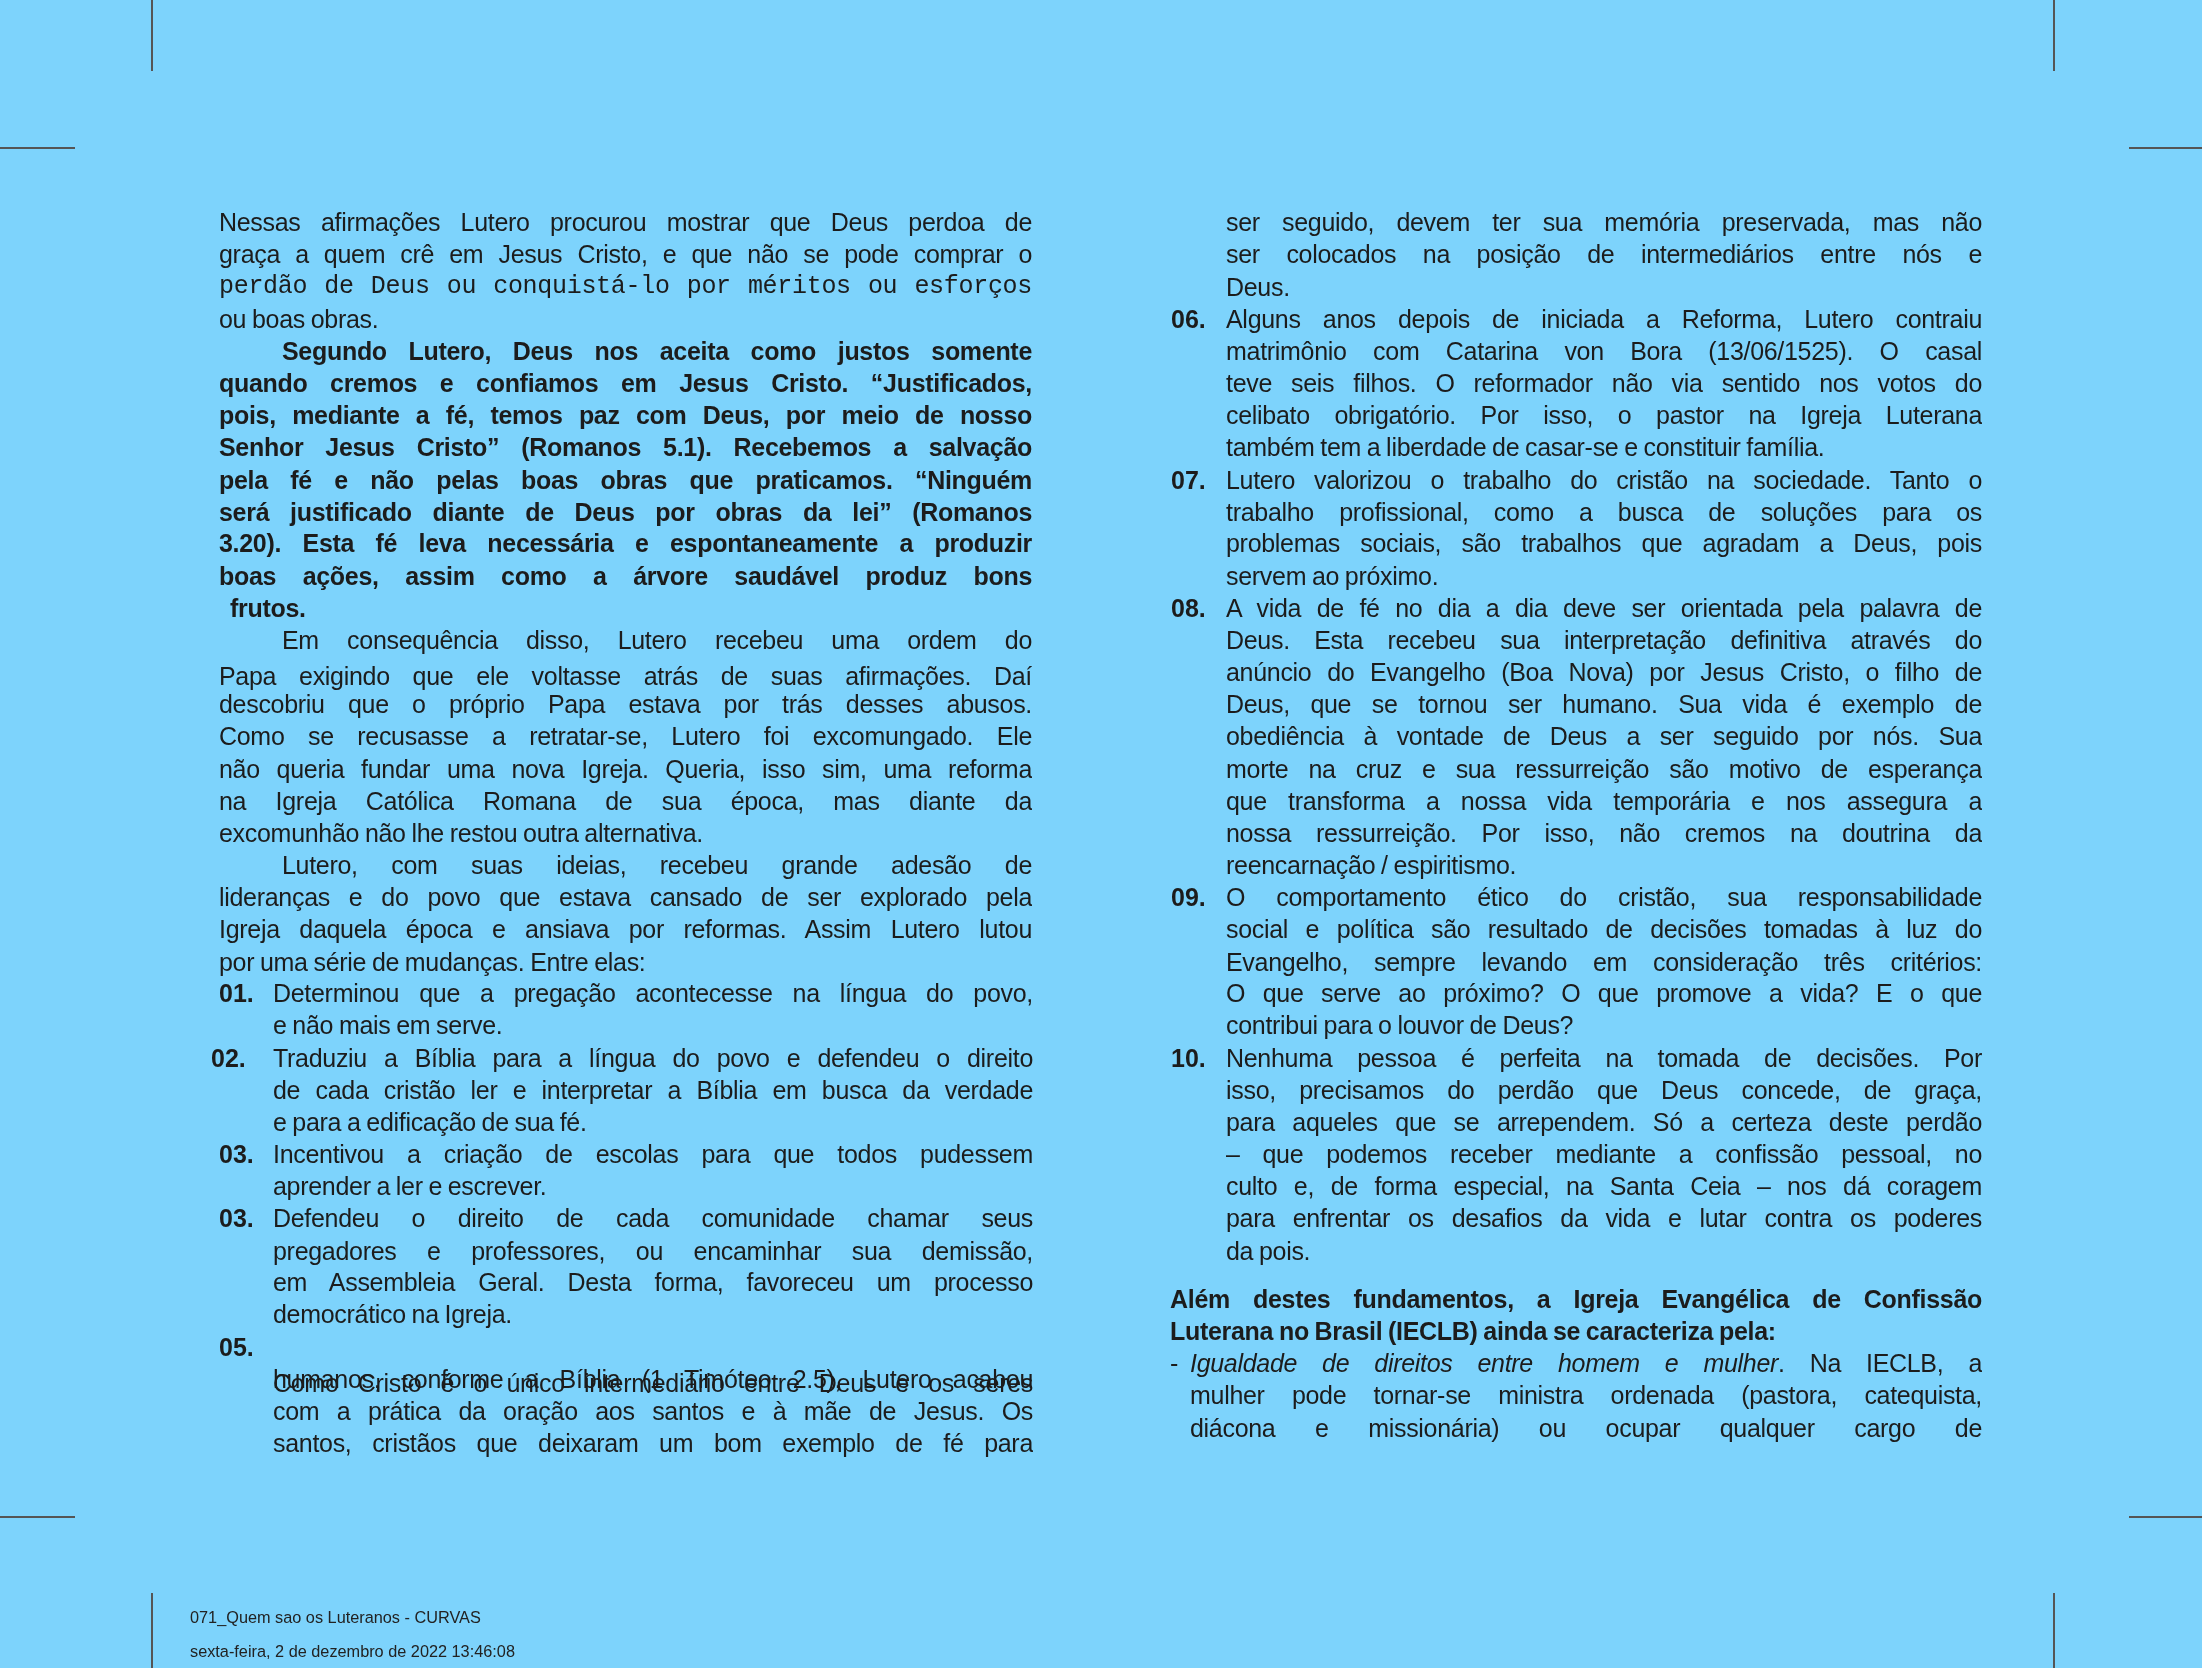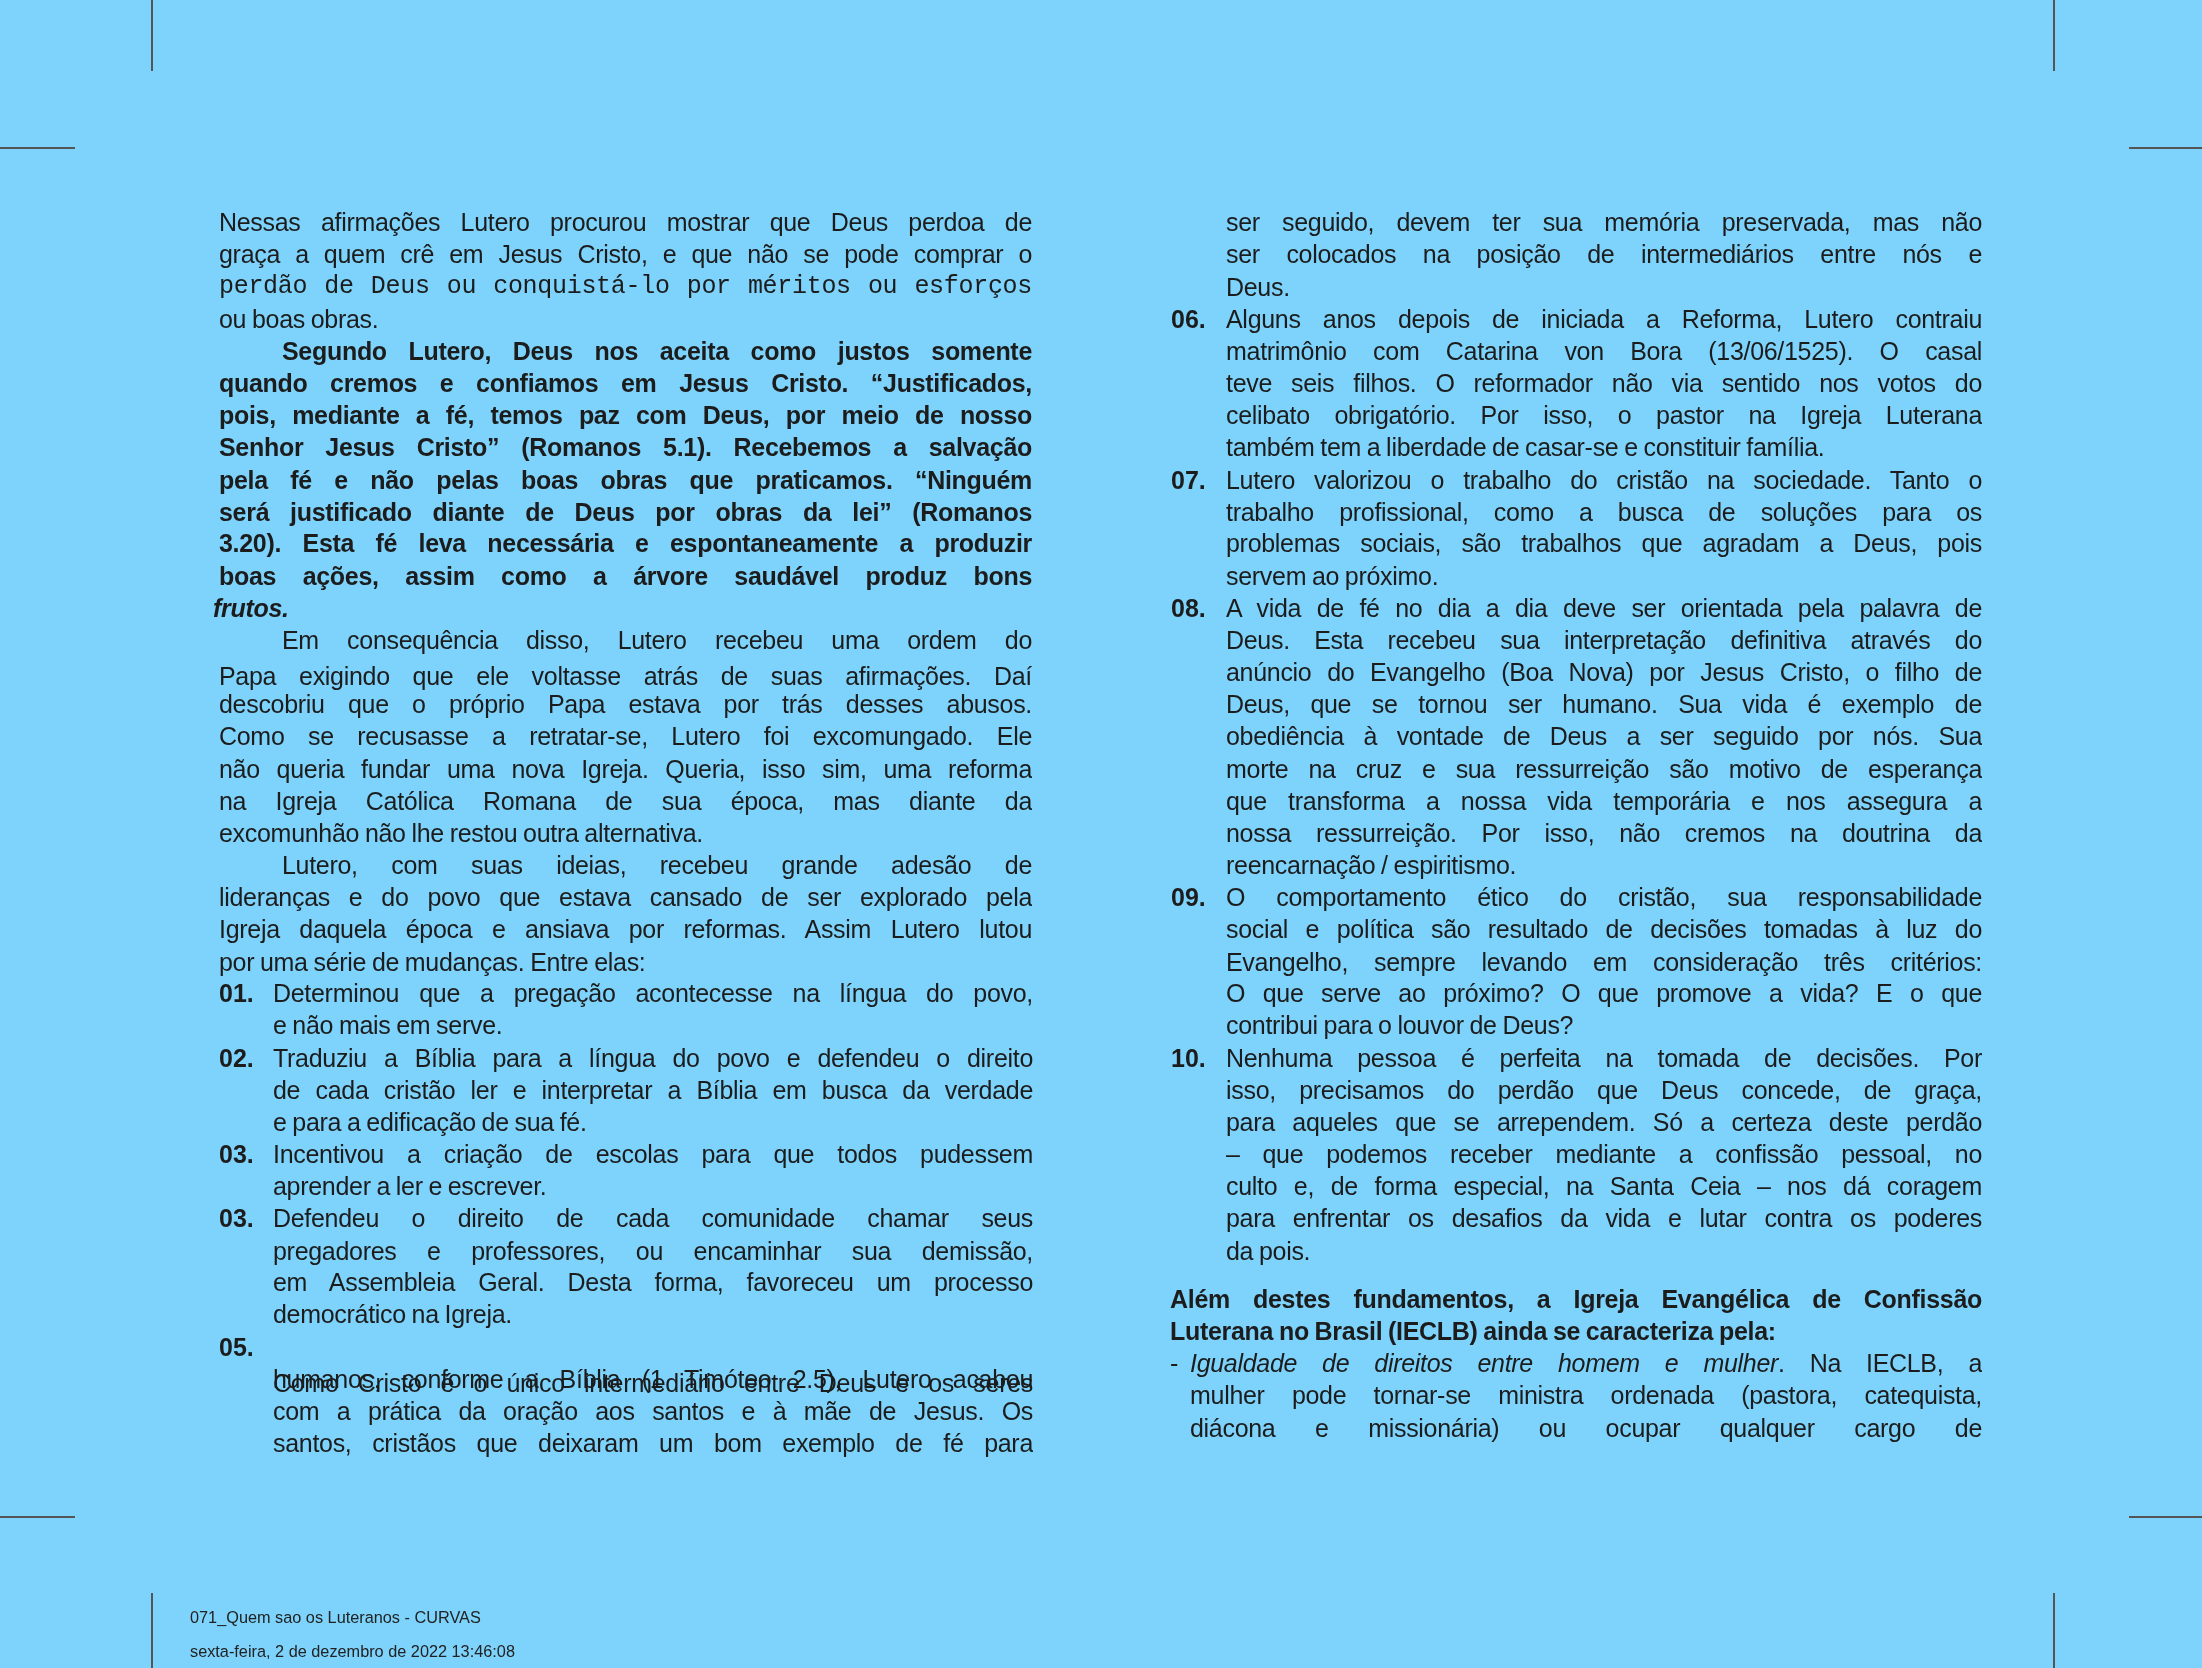--- a/index.html
+++ b/index.html
@@ -61,21 +61,21 @@
     <div class="line" style="left:219px; width:813px; top:303px;">ou boas obras.</div>
 
     <div class="line j b" style="left:282px; width:750px; top:335px;">Segundo Lutero, Deus nos aceita como justos somente</div>
     <div class="line j b" style="left:219px; width:813px; top:367px;">quando cremos e confiamos em Jesus Cristo. “Justificados,</div>
     <div class="line j b" style="left:219px; width:813px; top:399px;">pois, mediante a fé, temos paz com Deus, por meio de nosso</div>
     <div class="line j b" style="left:219px; width:813px; top:431px;">Senhor Jesus Cristo” (Romanos 5.1). Recebemos a salvação</div>
     <div class="line j b" style="left:219px; width:813px; top:464px;">pela fé e não pelas boas obras que praticamos. “Ninguém</div>
     <div class="line j b" style="left:219px; width:813px; top:496px;">será justificado diante de Deus por obras da lei” (Romanos</div>
     <div class="line j b" style="left:219px; width:813px; top:527px;">3.20).  Esta fé leva necessária e espontaneamente a produzir</div>
     <div class="line j b" style="left:219px; width:813px; top:560px;">boas ações, assim como a árvore saudável produz bons</div>
-    <div class="line b" style="left:213px; width:813px; top:592px;font-style:italic;">frutos.</div>
+    <div class="line b" style="left:230px; width:813px; top:592px;">frutos.</div>
 
     <div class="line j" style="left:282px; width:750px; top:624px;">Em consequência disso, Lutero recebeu uma ordem do</div>
     <div class="line j" style="left:219px; width:813px; top:660px;">Papa exigindo que ele voltasse atrás de suas afirmações. Daí</div>
     <div class="line j" style="left:219px; width:813px; top:688px;">descobriu que o próprio Papa estava por trás desses abusos.</div>
     <div class="line j" style="left:219px; width:813px; top:720px;">Como se recusasse a retratar-se, Lutero foi excomungado. Ele</div>
     <div class="line j" style="left:219px; width:813px; top:753px;">não queria fundar uma nova Igreja. Queria, isso sim, uma reforma</div>
     <div class="line j" style="left:219px; width:813px; top:785px;">na Igreja Católica Romana de sua época, mas diante da</div>
     <div class="line" style="left:219px; width:813px; top:817px;">excomunhão não lhe restou outra alternativa.</div>
 
     <div class="line j" style="left:282px; width:750px; top:849px;">Lutero, com suas ideias, recebeu grande adesão de</div>
@@ -83,21 +83,21 @@
     <div class="line j" style="left:219px; width:813px; top:913px;">Igreja daquela época e ansiava por reformas. Assim Lutero lutou</div>
     <div class="line" style="left:219px; width:813px; top:946px;">por uma série de mudanças. Entre elas:</div>
 
     <div>
       <div class="num" style="left:219px; top:977px;">01.</div>
       <div class="line j" style="left:273px; width:760px; top:977px;">Determinou que a pregação acontecesse na língua do povo,</div>
       <div class="line" style="left:273px; width:760px; top:1009px;">e não mais em serve.</div>
     </div>
 
     <div>
-      <div class="num" style="left:219px; top:1042px;text-align:center;">02.</div>
+      <div class="num" style="left:211px; top:1042px;text-align:center;">02.</div>
       <div class="line j" style="left:273px; width:760px; top:1042px;">Traduziu a Bíblia para a língua do povo e defendeu o direito</div>
       <div class="line j" style="left:273px; width:760px; top:1074px;">de cada cristão ler e interpretar a Bíblia em busca da verdade</div>
       <div class="line" style="left:273px; width:760px; top:1106px;">e para a edificação de sua fé.</div>
     </div>
 
     <div>
       <div class="num" style="left:219px; top:1138px;">03.</div>
       <div class="line j" style="left:273px; width:760px; top:1138px;">Incentivou a criação de escolas para que todos pudessem</div>
       <div class="line" style="left:273px; width:760px; top:1170px;">aprender a ler e escrever.</div>
     </div>

